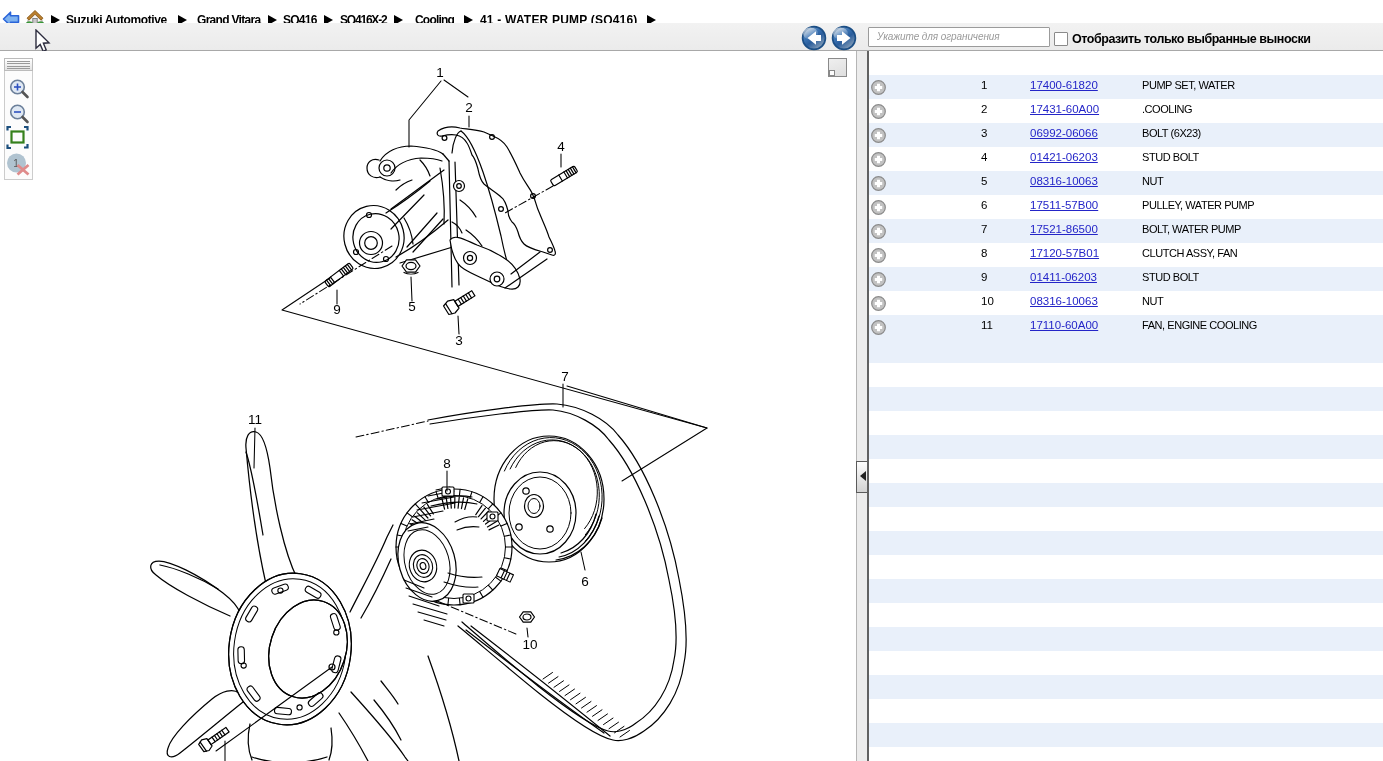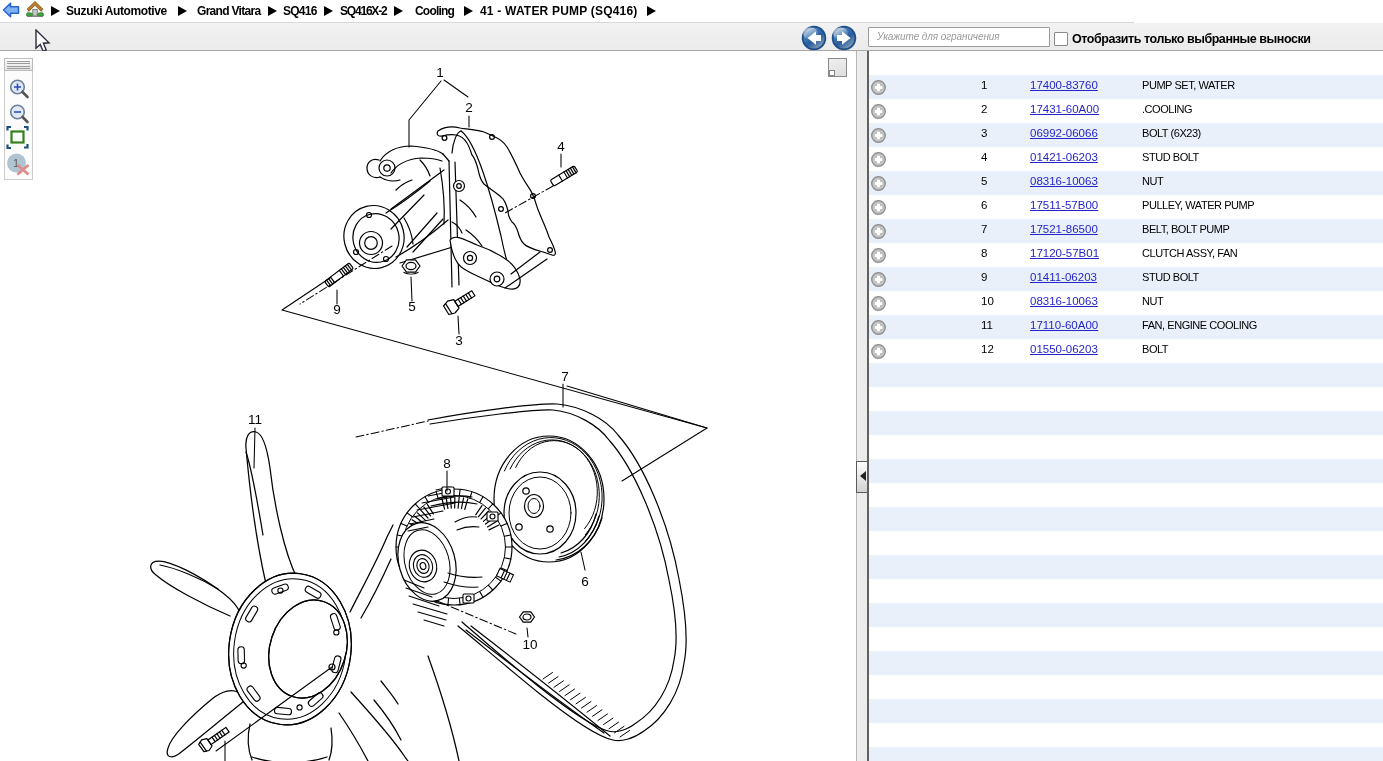--- a/index.html
+++ b/index.html
@@ -1,20 +1,20 @@
 <!DOCTYPE html>
 <html><head>
 <meta charset="utf-8">
 <style>
   html,body{margin:0;padding:0;}
   body{width:1383px;height:761px;overflow:hidden;background:#fff;
        font-family:"Liberation Sans",sans-serif;position:relative;}
   .abs{position:absolute;}
   
-  #crumbbar{left:0;top:0;width:1134px;height:22px;background:#fff;border-bottom:1px solid #d9d9d9;}
+  #crumbbar{left:0;top:9px;width:1134px;height:22px;background:#fff;border-bottom:1px solid #d9d9d9;}
   .crumbtxt{font-weight:bold;font-size:12px;color:#000;top:4px;white-space:nowrap;}
   .tri{width:0;height:0;border-top:5px solid transparent;border-bottom:5px solid transparent;border-left:9px solid #000;top:6px;}
   
   #toolrow{left:0;top:23px;width:1383px;height:27px;background:linear-gradient(#f2f2f2,#ebebeb);border-bottom:1px solid #a8a8a8;}
   #searchbox{left:868px;top:27px;width:172px;height:18px;border:1px solid #9b9b9b;background:#fff;border-radius:1px;
      font-style:italic;color:#9a9a9a;font-size:10px;letter-spacing:-0.1px;padding:0 0 0 8px;line-height:18px;}
   #cbx{left:1054px;top:32px;width:12px;height:12px;border:1px solid #8a8a8a;background:#fff;border-radius:1px;}
   #cbxlabel{left:1072px;top:32px;font-size:12.5px;font-weight:bold;color:#000;letter-spacing:-0.45px;white-space:nowrap;}
   
   #leftpanel{left:0;top:51px;width:857px;height:710px;background:#fff;border-right:1px solid #b5b5b5;box-sizing:border-box;}
@@ -483,21 +483,21 @@
 <div id="splitarrow" class="abs"></div>
 
 <div id="tablearea" class="abs">
   <div id="rows" class="abs" style="left:0;top:24px;width:514px;">
       <div class="row odd" style="position:relative">
         <svg class="plusico" width="15" height="15" viewBox="0 0 15 15">
           <circle cx="7.5" cy="7.5" r="6.8" fill="#c2c2c2" stroke="#8a8a8a" stroke-width="1.2"></circle>
           <path d="M7.5 3.8 V11.2 M3.8 7.5 H11.2" stroke="#fff" stroke-width="3" fill="none"></path>
         </svg>
         <div class="callout">1</div>
-        <div class="pnum">17400-83760</div>
+        <div class="pnum">17400-61820</div>
         <div class="pname">PUMP SET, WATER</div>
       </div>
       <div class="row even" style="position:relative">
         <svg class="plusico" width="15" height="15" viewBox="0 0 15 15">
           <circle cx="7.5" cy="7.5" r="6.8" fill="#c2c2c2" stroke="#8a8a8a" stroke-width="1.2"></circle>
           <path d="M7.5 3.8 V11.2 M3.8 7.5 H11.2" stroke="#fff" stroke-width="3" fill="none"></path>
         </svg>
         <div class="callout">2</div>
         <div class="pnum">17431-60A00</div>
         <div class="pname">.COOLING</div>
@@ -538,21 +538,21 @@
         <div class="pnum">17511-57B00</div>
         <div class="pname">PULLEY, WATER PUMP</div>
       </div>
       <div class="row odd" style="position:relative">
         <svg class="plusico" width="15" height="15" viewBox="0 0 15 15">
           <circle cx="7.5" cy="7.5" r="6.8" fill="#c2c2c2" stroke="#8a8a8a" stroke-width="1.2"></circle>
           <path d="M7.5 3.8 V11.2 M3.8 7.5 H11.2" stroke="#fff" stroke-width="3" fill="none"></path>
         </svg>
         <div class="callout">7</div>
         <div class="pnum">17521-86500</div>
-        <div class="pname">BELT, BOLT PUMP</div>
+        <div class="pname">BOLT, WATER PUMP</div>
       </div>
       <div class="row even" style="position:relative">
         <svg class="plusico" width="15" height="15" viewBox="0 0 15 15">
           <circle cx="7.5" cy="7.5" r="6.8" fill="#c2c2c2" stroke="#8a8a8a" stroke-width="1.2"></circle>
           <path d="M7.5 3.8 V11.2 M3.8 7.5 H11.2" stroke="#fff" stroke-width="3" fill="none"></path>
         </svg>
         <div class="callout">8</div>
         <div class="pnum">17120-57B01</div>
         <div class="pname">CLUTCH ASSY, FAN</div>
       </div>
@@ -576,29 +576,20 @@
       </div>
       <div class="row odd" style="position:relative">
         <svg class="plusico" width="15" height="15" viewBox="0 0 15 15">
           <circle cx="7.5" cy="7.5" r="6.8" fill="#c2c2c2" stroke="#8a8a8a" stroke-width="1.2"></circle>
           <path d="M7.5 3.8 V11.2 M3.8 7.5 H11.2" stroke="#fff" stroke-width="3" fill="none"></path>
         </svg>
         <div class="callout">11</div>
         <div class="pnum">17110-60A00</div>
         <div class="pname">FAN, ENGINE COOLING</div>
       </div>
-      <div class="row even" style="position:relative">
-        <svg class="plusico" width="15" height="15" viewBox="0 0 15 15">
-          <circle cx="7.5" cy="7.5" r="6.8" fill="#c2c2c2" stroke="#8a8a8a" stroke-width="1.2"></circle>
-          <path d="M7.5 3.8 V11.2 M3.8 7.5 H11.2" stroke="#fff" stroke-width="3" fill="none"></path>
-        </svg>
-        <div class="callout">12</div>
-        <div class="pnum">01550-06203</div>
-        <div class="pname">BOLT</div>
-      </div>
       <div class="row odd" style="position:relative"></div>
       <div class="row even" style="position:relative"></div>
       <div class="row odd" style="position:relative"></div>
       <div class="row even" style="position:relative"></div>
       <div class="row odd" style="position:relative"></div>
       <div class="row even" style="position:relative"></div>
       <div class="row odd" style="position:relative"></div>
       <div class="row even" style="position:relative"></div>
       <div class="row odd" style="position:relative"></div>
       <div class="row even" style="position:relative"></div>

